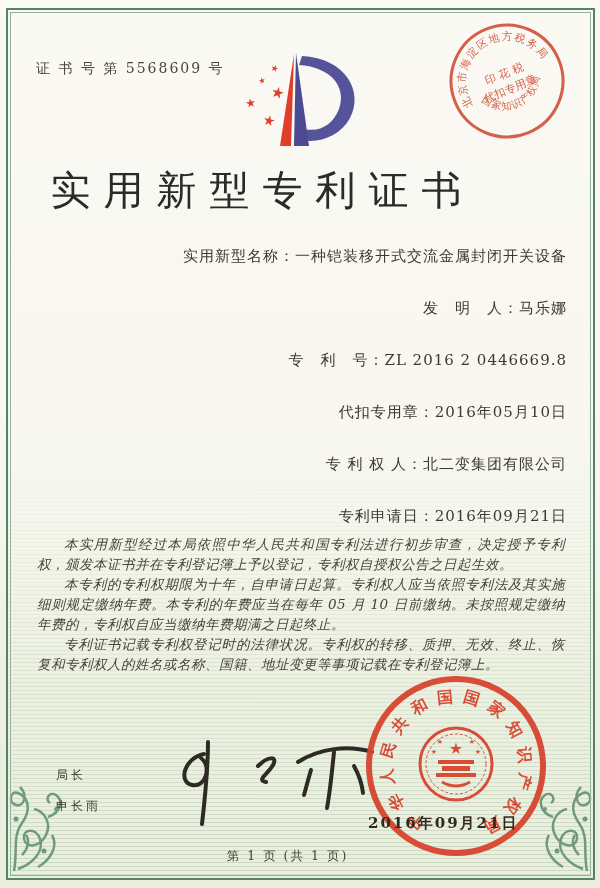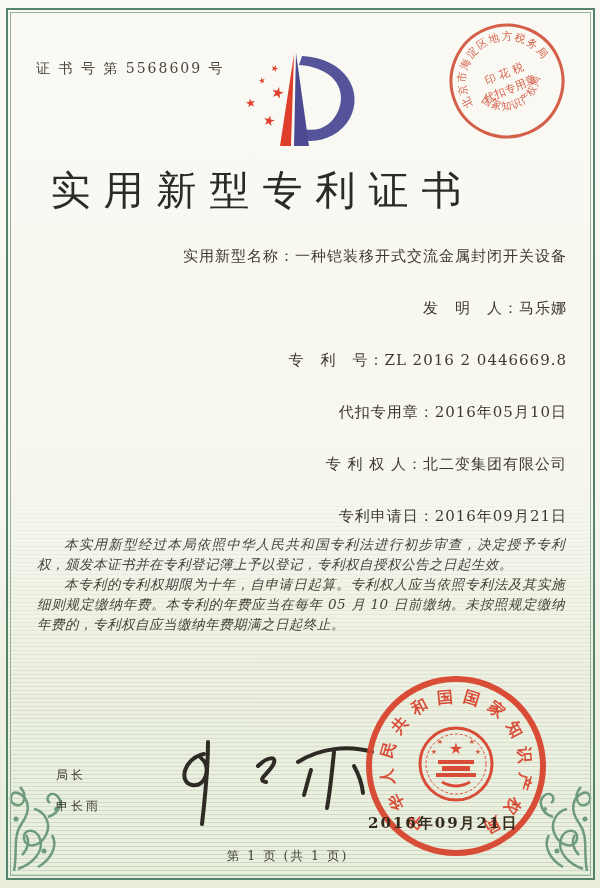--- a/index.html
+++ b/index.html
@@ -126,20 +126,21 @@
       <span class="lab">专 利 权 人：</span><span>北二变集团有限公司</span>
     </div>
     <div class="field-row">
       <span class="lab">专利申请日：</span><span>2016年09月21日</span>
     </div>
   </div>
 
   <div class="body-text">
     <p>本实用新型经过本局依照中华人民共和国专利法进行初步审查，决定授予专利权，颁发本证书并在专利登记簿上予以登记，专利权自授权公告之日起生效。</p>
     <p>本专利的专利权期限为十年，自申请日起算。专利权人应当依照专利法及其实施细则规定缴纳年费。本专利的年费应当在每年 05 月 10 日前缴纳。未按照规定缴纳年费的，专利权自应当缴纳年费期满之日起终止。</p>
+    <p>专利证书记载专利权登记时的法律状况。专利权的转移、质押、无效、终止、恢复和专利权人的姓名或名称、国籍、地址变更等事项记载在专利登记簿上。</p>
   </div>
 
   <div class="officer">
     <div>局长</div>
     <div>申长雨</div>
   </div>
 
   <svg class="signature" viewBox="0 0 235 100">
     <g fill="none" stroke="#2e2a24" stroke-width="4" stroke-linecap="round">
       <path d="M46,22 C26,26 20,50 34,53 C48,56 54,34 43,26"></path>

